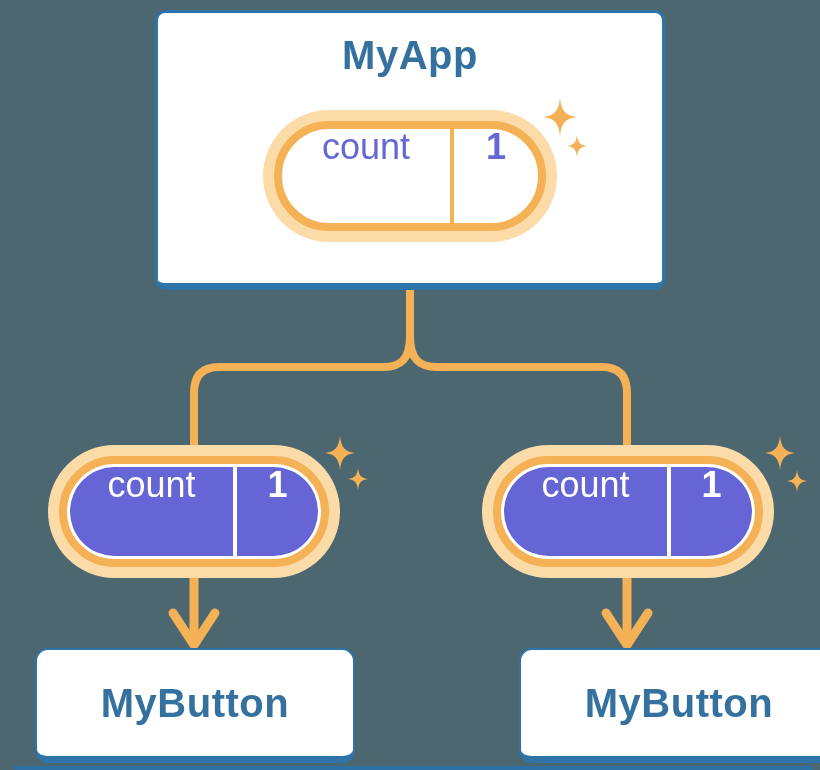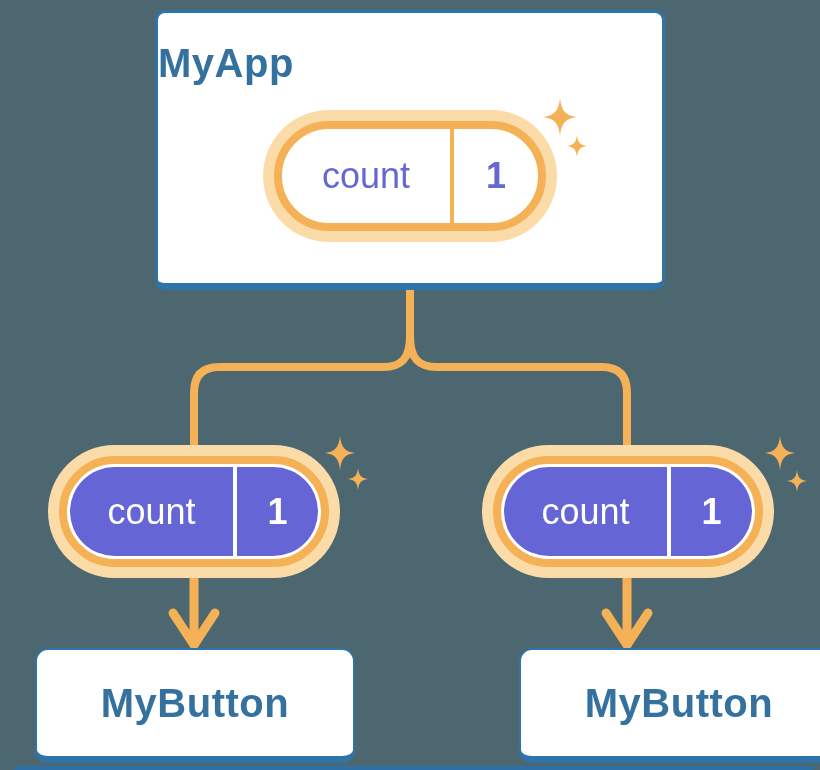--- a/index.html
+++ b/index.html
@@ -10,41 +10,41 @@
   }
   svg.overlay{position:absolute;left:0;top:0;width:820px;height:770px;pointer-events:none;}
   .lines{z-index:0;}
   .sparkles{z-index:3;}
 
   .card{
     position:absolute;background:#FFFFFF;border:3px solid #2E74A8;border-bottom-width:7px;
     z-index:1;
   }
   .card-root{left:155px;top:10px;width:510px;height:280px;border-radius:10px;}
-  .card-root .node-title{margin-top:30px;}
+  .card-root .node-title{margin-top:22px;text-align:center;}
   .card-child{width:320px;height:115px;border-radius:13px;border-width:2.5px;border-bottom-width:7px;
     display:flex;align-items:center;justify-content:center;margin-left:27px;}
   .card-child-left{left:8px;top:648px;}
   .card-child-right{left:492px;top:648px;}
   .node-title{
     font-size:40px;font-weight:700;color:#35719F;letter-spacing:0.5px;line-height:1;
   }
 
   .pill{
     position:absolute;background:#FBDCA8;border-radius:999px;padding:11px;z-index:2;
   }
   .pill-top{left:263px;top:110px;width:294px;height:132px;}
   .pill-child-left{left:48px;top:445px;width:292px;height:133px;}
   .pill-child-right{left:482px;top:445px;width:292px;height:133px;}
   .pill-ring{
     width:100%;height:100%;border:8px solid #F5B156;border-radius:999px;background:#FFFFFF;
     display:flex;overflow:hidden;
   }
   .pill-ring.filled{padding:3px;}
-  .pill-body{flex:1;display:flex;align-items:center;border-radius:999px;overflow:hidden;}
+  .pill-body{flex:1;display:flex;align-items:flex-start;border-radius:999px;overflow:hidden;}
   .pill-body.filled{background:#6565D6;}
   .cell{display:flex;align-items:center;justify-content:center;font-size:36px;line-height:1;}
   .pill-top .cell{color:#6467D4;}
   .pill-top .cell.name{flex:1;}
   .pill-top .cell.value{width:84px;font-weight:700;}
   .pill-child .cell{color:#FFFFFF;}
   .pill-child .cell.name{flex:1;}
   .pill-child .cell.value{width:81px;font-weight:700;}
   .vdiv{width:4px;align-self:stretch;}
   .vdiv.orange{background:#F5B156;}

